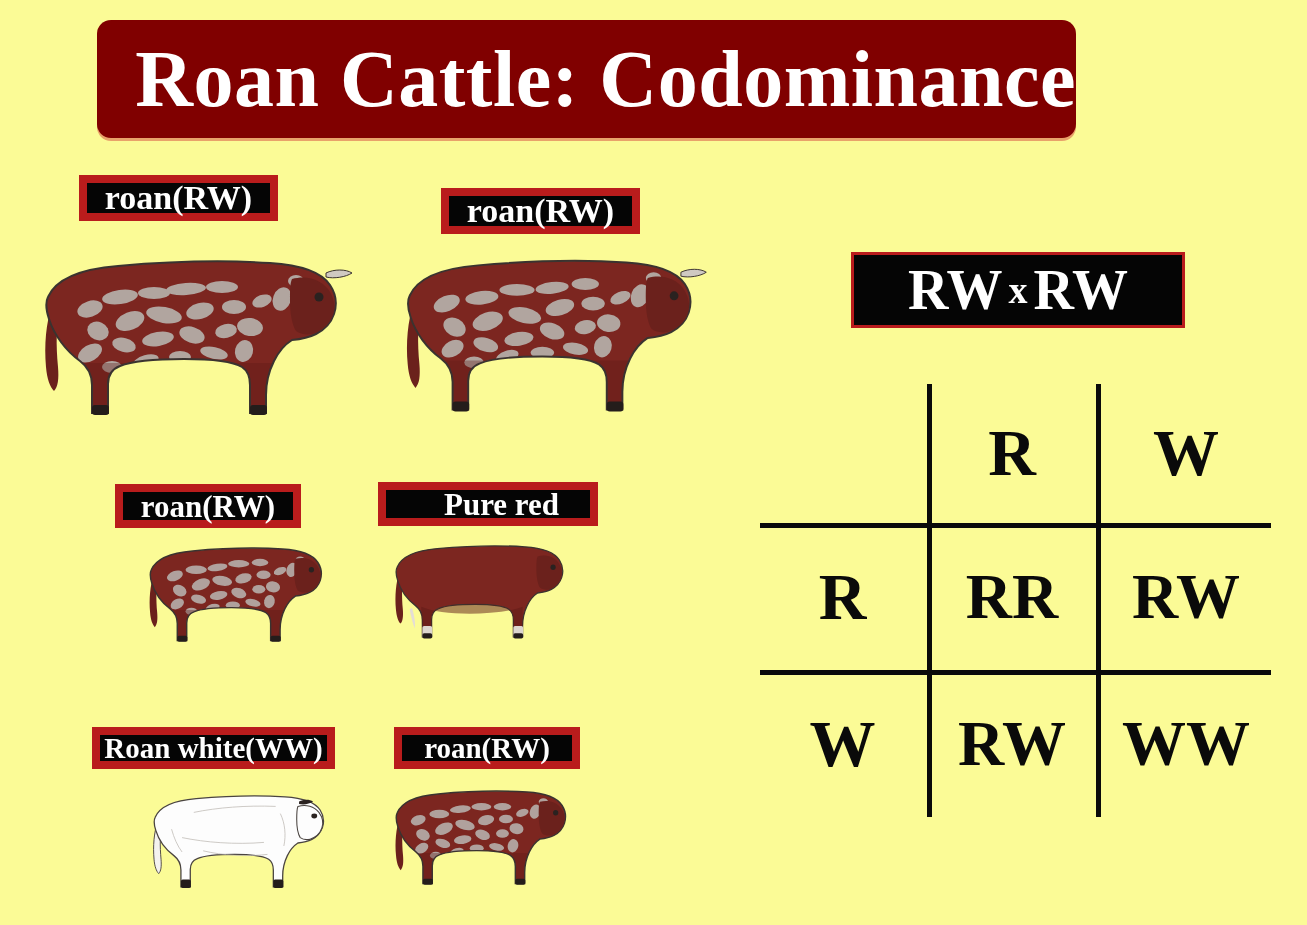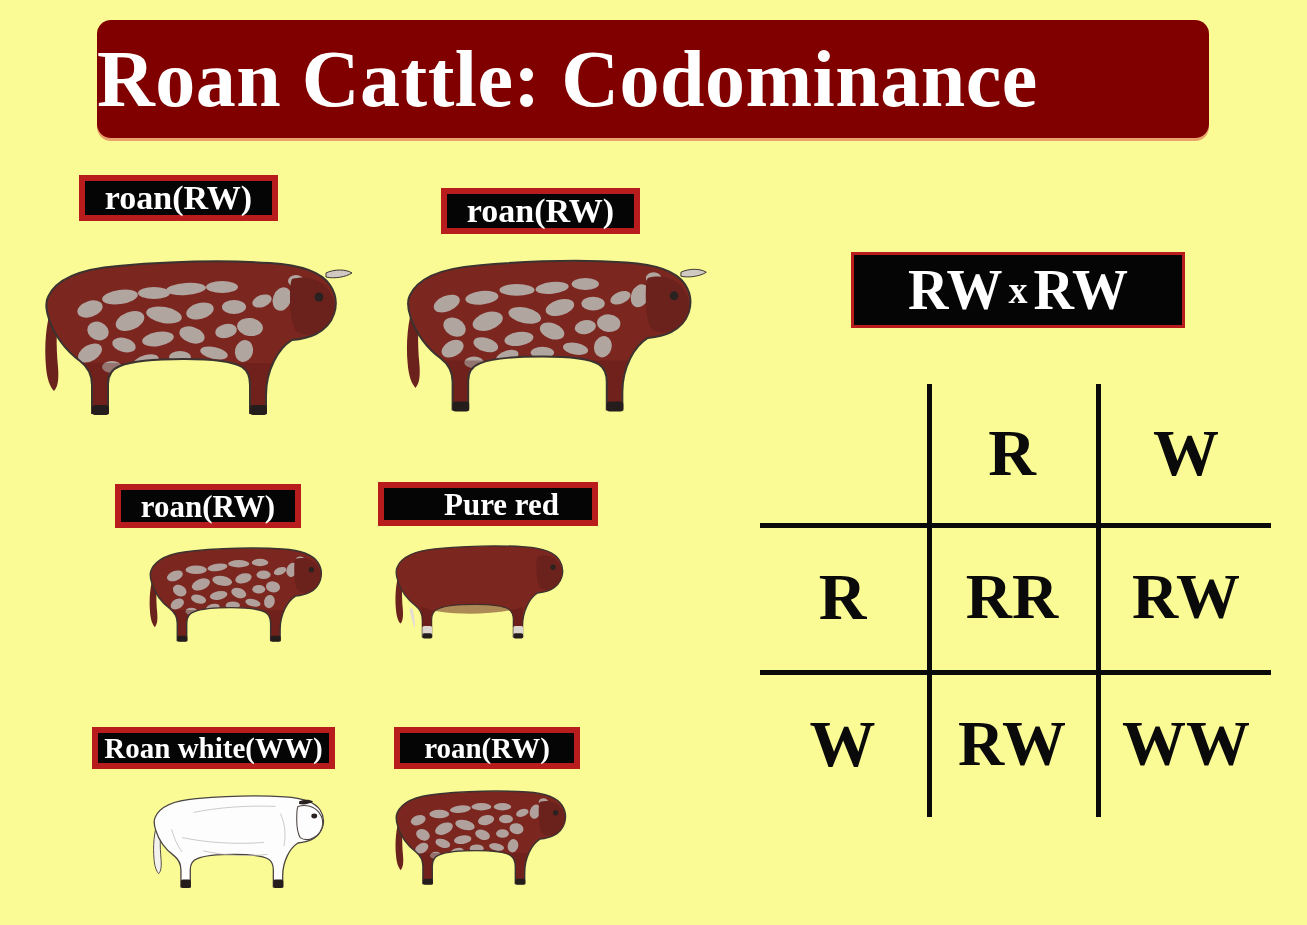--- a/index.html
+++ b/index.html
@@ -20,43 +20,43 @@
     inset: 0;
     width: 1307px;
     height: 925px;
   }
 
   
   .title-banner {
     position: absolute;
     left: 97px;
     top: 20px;
-    width: 1112px;
+    width: 979px;
     height: 118px;
     background: #800000;
     border-radius: 14px;
     box-shadow: 0 3px 0 0 #e8a26a;
     display: flex;
     align-items: center;
-    justify-content: flex-start;
+    justify-content: flex-end;
   }
   .title-text {
     color: #ffffff;
     font-size: 80px;
     font-weight: bold;
     letter-spacing: 0.5px;
     line-height: 1;
     white-space: nowrap;
   }
 
   
   .plate {
     position: absolute;
     background: #050505;
-    border: 6px solid #b91c1c;
+    border: 8px solid #b91c1c;
     display: flex;
     align-items: center;
     justify-content: center;
     box-sizing: border-box;
   }
   .plate span {
     color: #ffffff;
     font-weight: bold;
     white-space: nowrap;
     line-height: 1;

